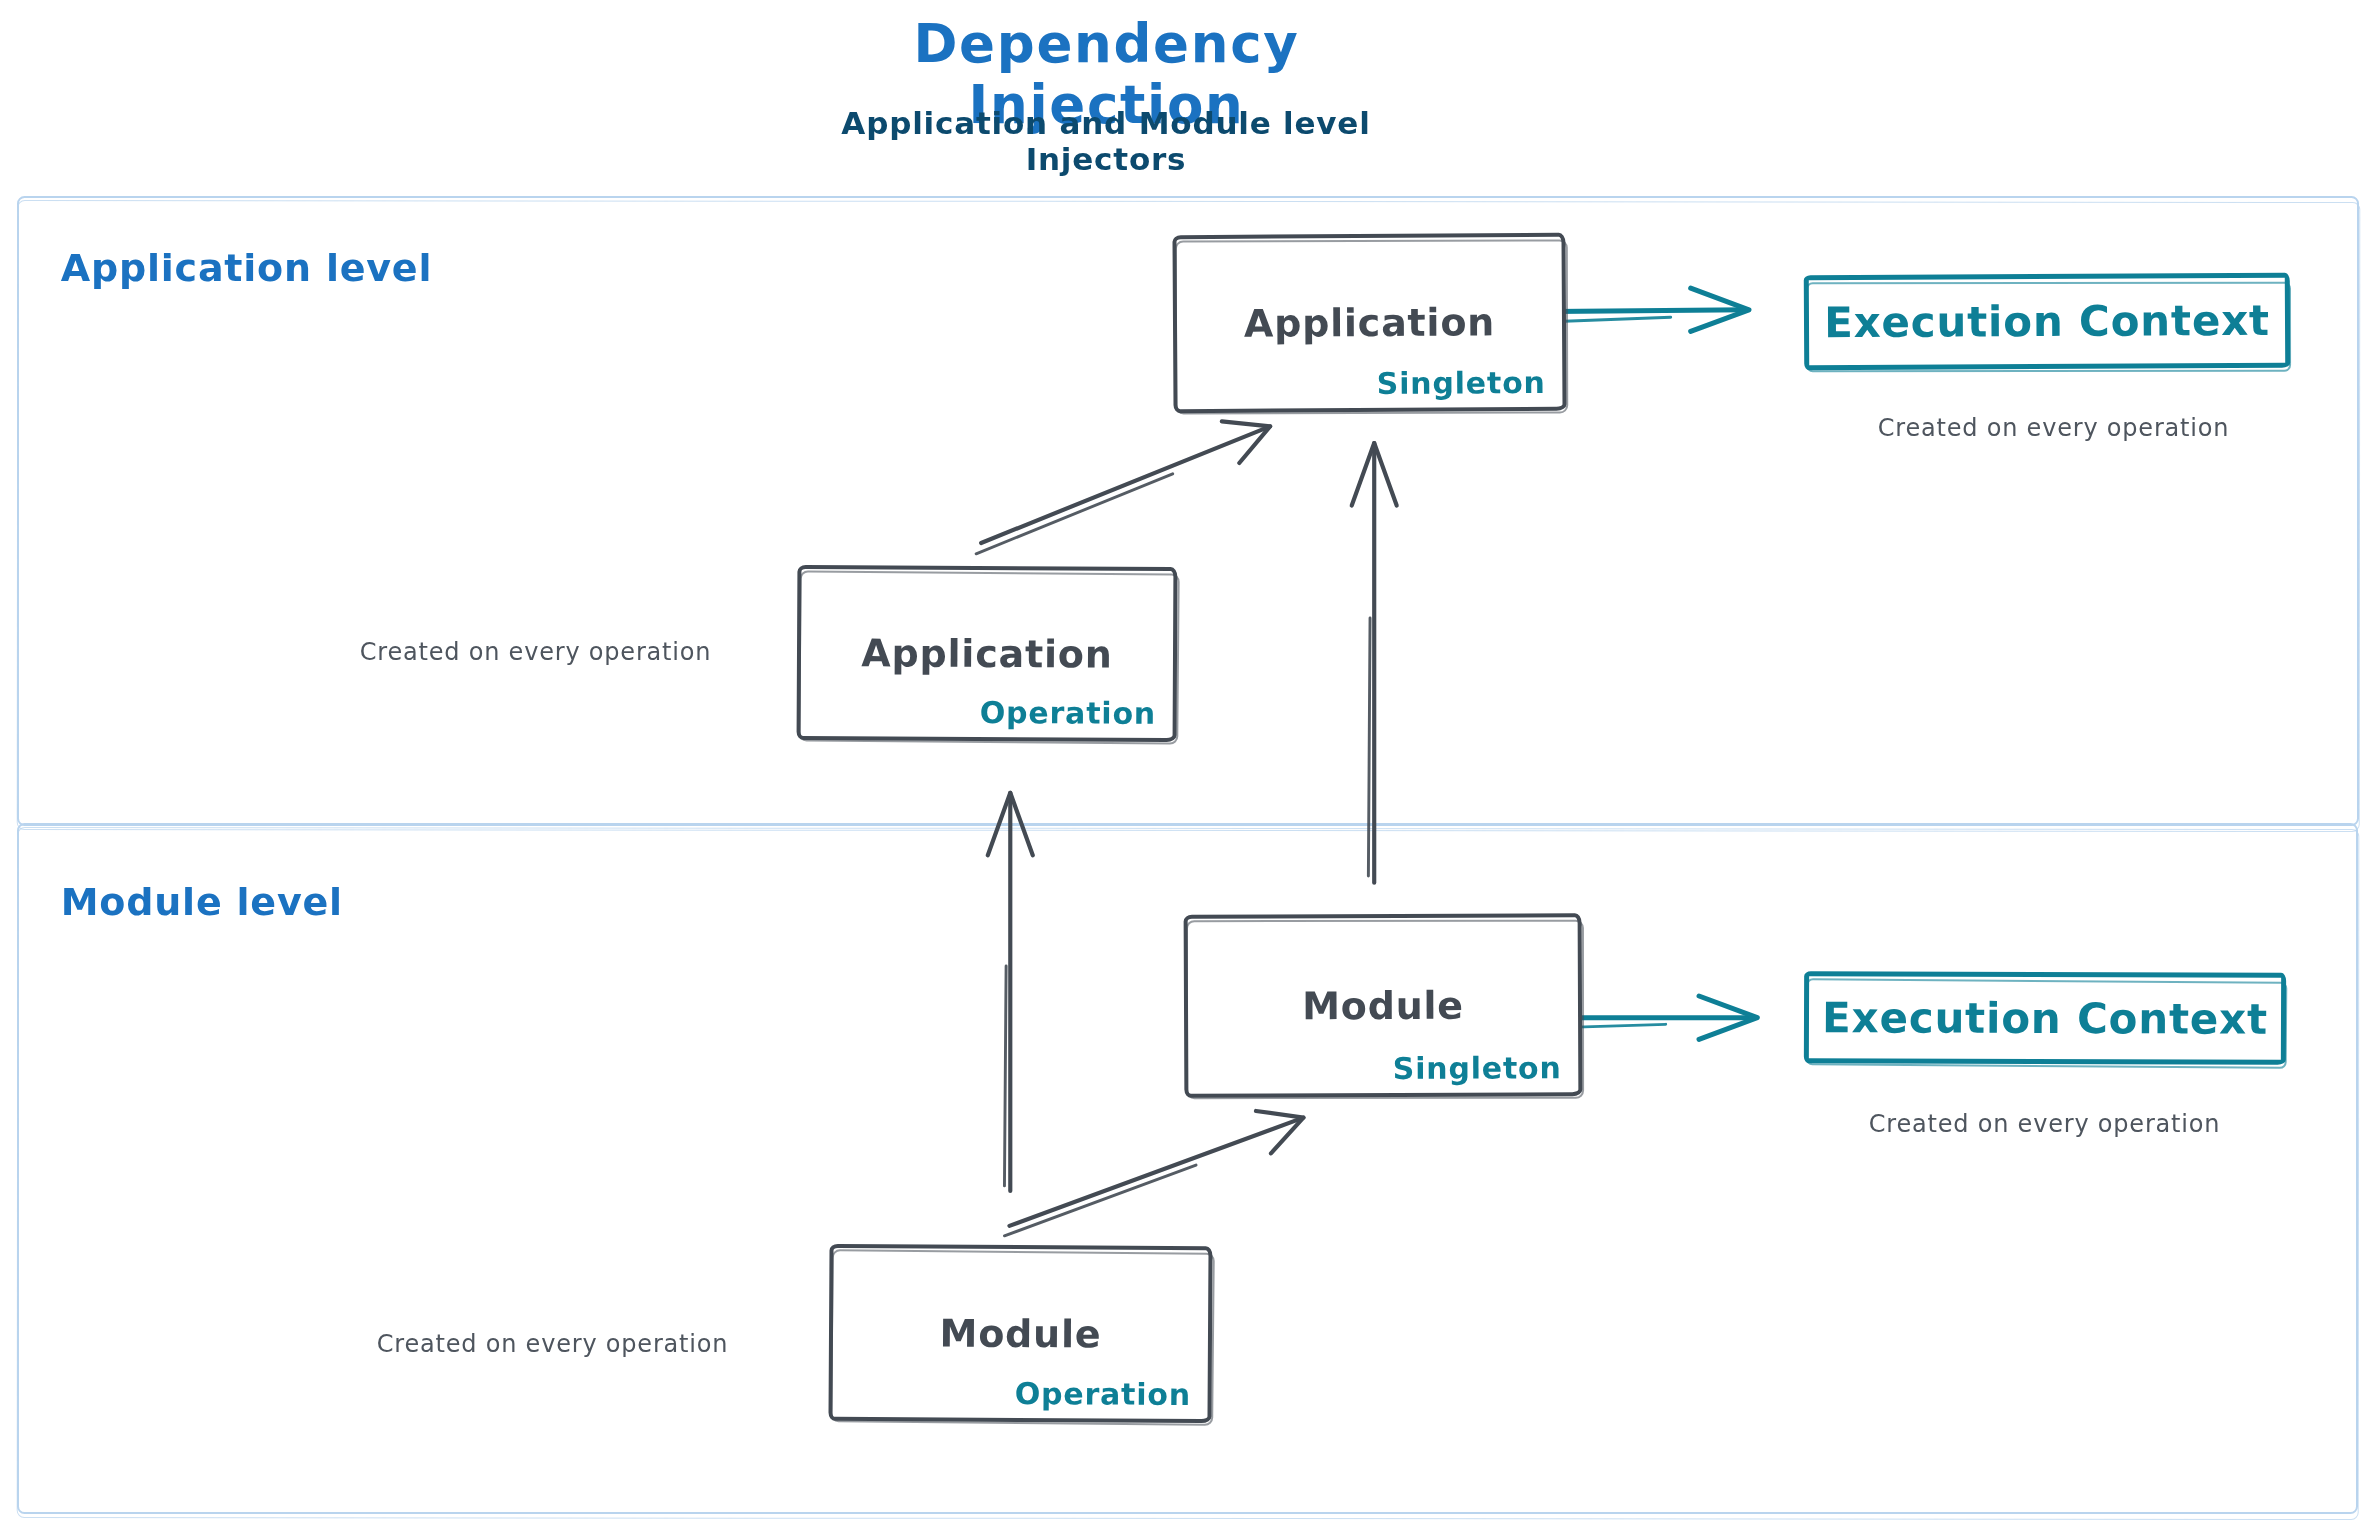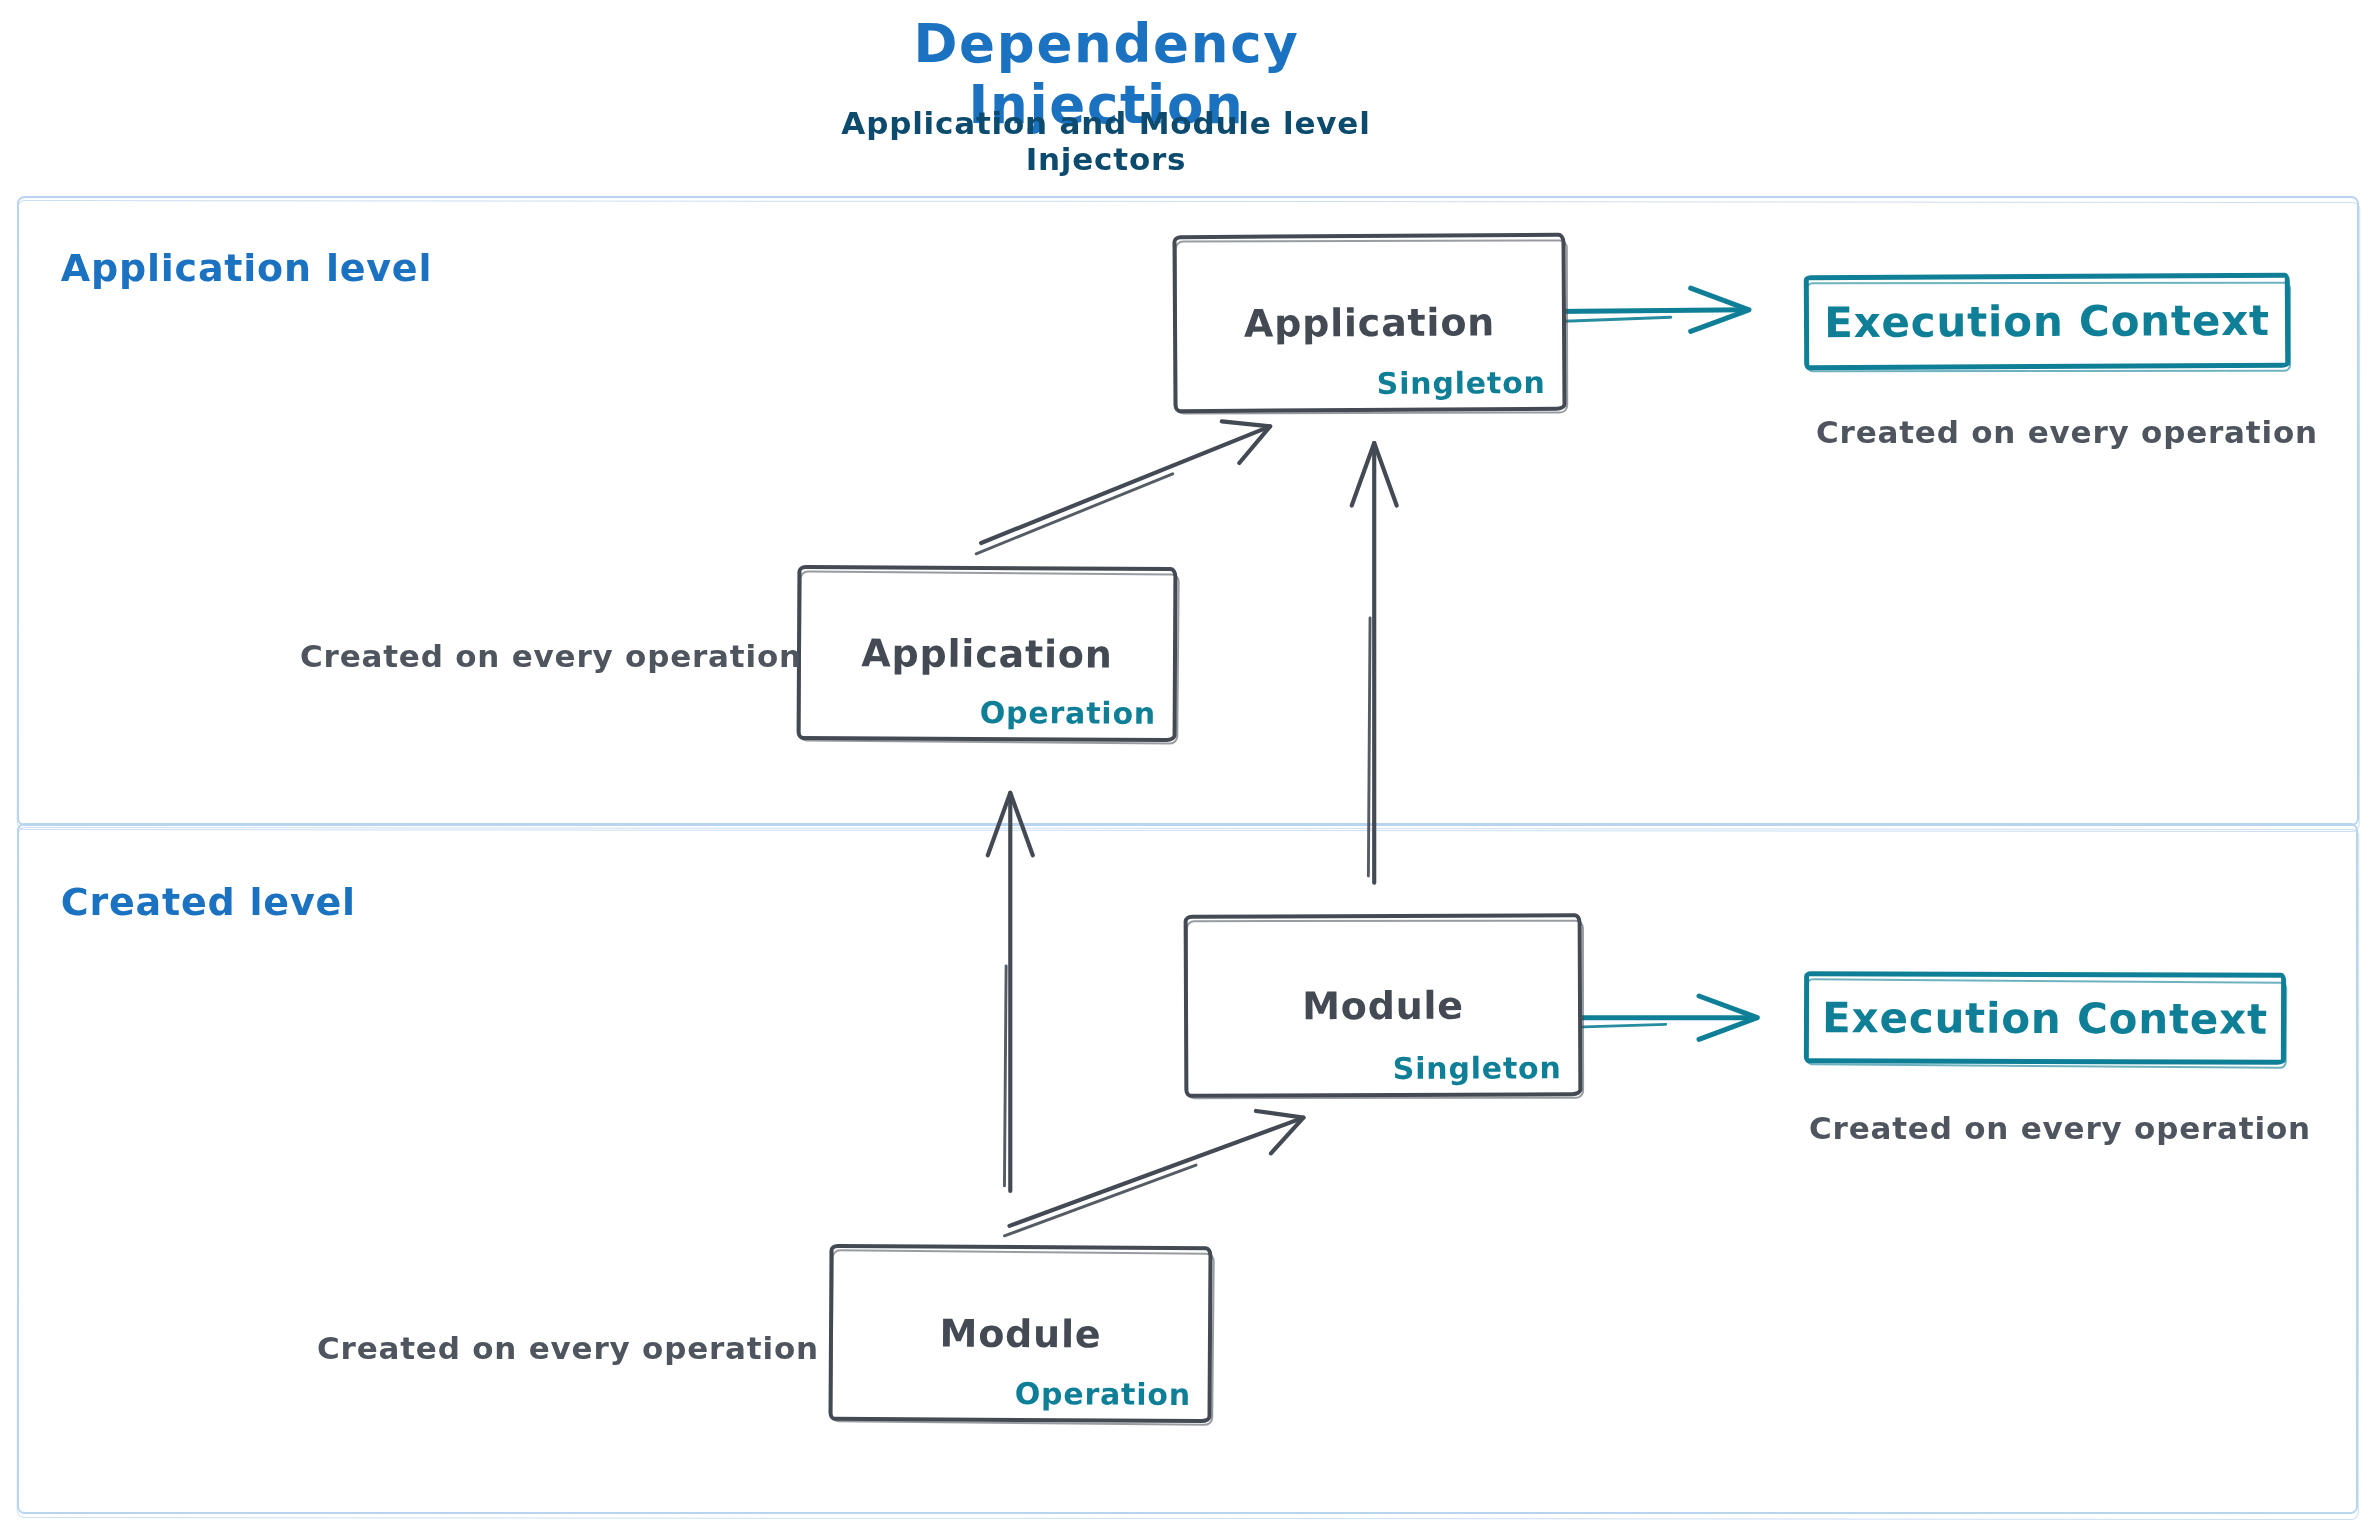--- a/index.html
+++ b/index.html
@@ -80,21 +80,21 @@
     content:"";position:absolute;left:-3.3px;right:-5.8px;top:2.5px;bottom:-7.5px;
     border:2.5px solid var(--teal);border-radius:6.7px;opacity:.6;
     transform:rotate(.25deg);pointer-events:none;
   }
   .exec-label{font-size:42px;font-weight:bold;color:var(--teal);letter-spacing:0.8px;white-space:nowrap;}
   .x-app{left:1804px;top:274px;width:486px;height:95px;transform:rotate(-.3deg);}
   .x-module{left:1804px;top:972px;width:482px;height:92px;transform:rotate(.2deg);}
 
   
   .caption{
-    font-size:31px;font-weight:bold;color:var(--muted);
+    font-size:24px;font-weight:normal;color:var(--muted);
     text-align:center;white-space:nowrap;letter-spacing:0.8px;
   }
   .c-app-exec{left:1816px;top:414px;width:475px;}
   .c-app-op{left:300px;top:638px;width:471px;}
   .c-module-exec{left:1809px;top:1110px;width:471px;}
   .c-module-op{left:317px;top:1330px;width:471px;}
 
   svg.arrows{left:0;top:0;pointer-events:none;}
   svg.arrows path{fill:none;stroke-linecap:round;stroke-linejoin:round;}
   .p-dark{stroke:var(--dark);stroke-width:5px;}
@@ -105,21 +105,21 @@
 <body>
 
 <div class="abs title">Dependency Injection</div>
 <div class="abs subtitle">Application and Module level Injectors</div>
 
 <section class="abs level level-app">
   <div class="level-label">Application level</div>
 </section>
 
 <section class="abs level level-module">
-  <div class="level-label">Created level</div>
+  <div class="level-label">Module level</div>
 </section>
 
 <svg class="abs arrows" width="2377" height="1534" viewBox="0 0 2854 1842">
   <g>
     <path class="p-dark" d="M1178,652 L1525,512"></path>
     <path class="p-dark p-thin" d="M1172,665 L1408,569"></path>
     <path class="p-dark" d="M1488,556 L1525,512 L1467,506"></path>
   </g>
   <g>
     <path class="p-dark" d="M1650,1060 L1650,532"></path>

